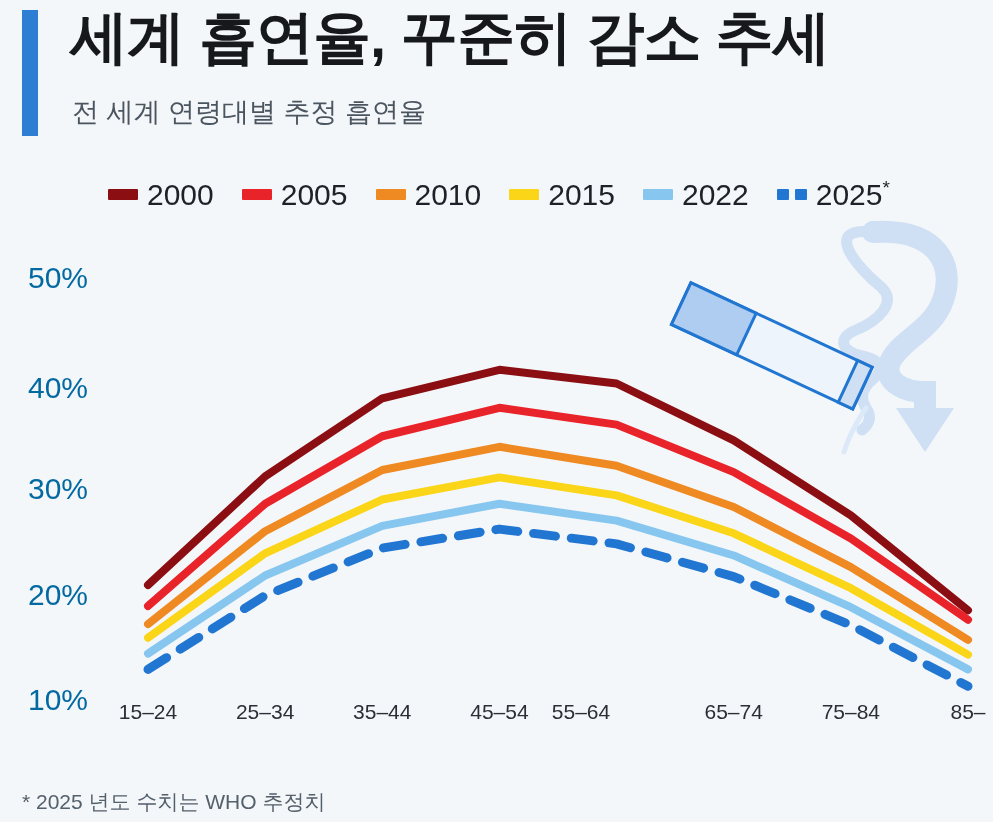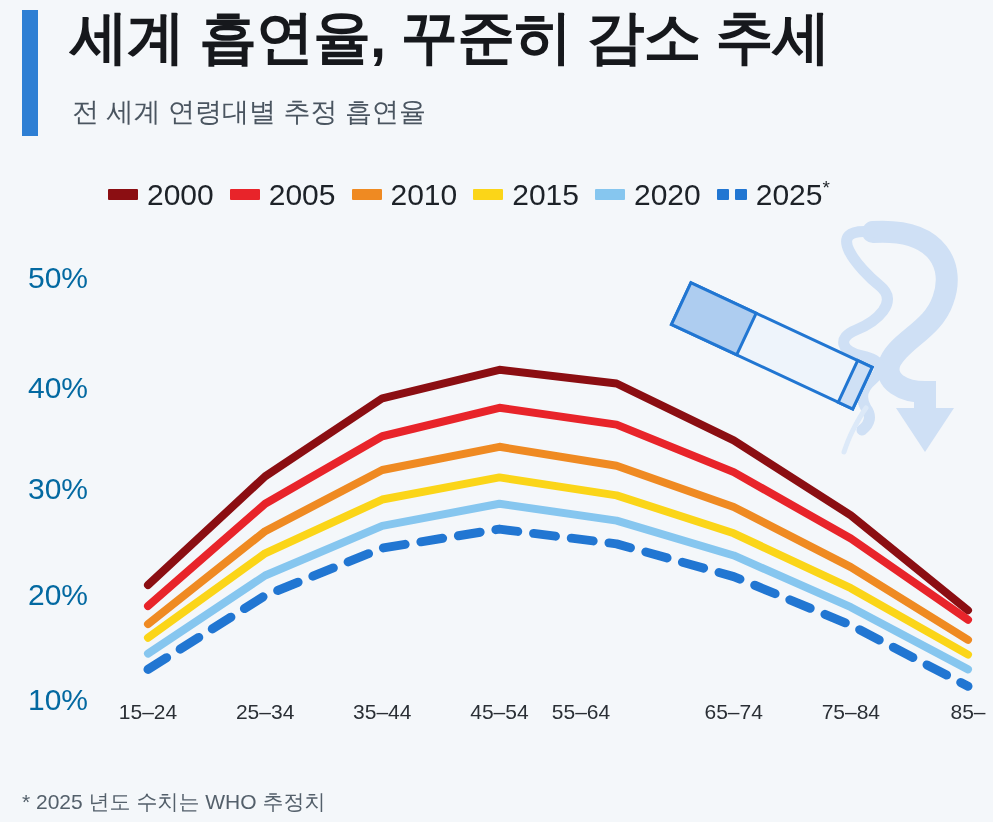--- a/index.html
+++ b/index.html
@@ -58,21 +58,21 @@
     white-space: nowrap;
   }
 
   
   .legend {
     position: absolute;
     left: 108px;
     top: 177px;
     display: flex;
     align-items: center;
-    gap: 16px;
+    gap: 28px;
   }
   .legend-item {
     display: flex;
     align-items: center;
     gap: 9px;
   }
   .legend-swatch {
     width: 30px;
     height: 11px;
     border-radius: 1px;
@@ -171,21 +171,21 @@
       <div class="legend-item">
         <span class="legend-swatch" style="background: rgb(239, 138, 34);"></span>
         <span class="legend-label">2010</span>
       </div>
       <div class="legend-item">
         <span class="legend-swatch" style="background: rgb(251, 213, 24);"></span>
         <span class="legend-label">2015</span>
       </div>
       <div class="legend-item">
         <span class="legend-swatch" style="background: rgb(134, 198, 239);"></span>
-        <span class="legend-label">2020</span>
+        <span class="legend-label">2022</span>
       </div>
       <div class="legend-item">
         <span class="legend-swatch dashed">
           <i style="background: rgb(33, 118, 210);"></i>
           <i style="background: rgb(33, 118, 210);"></i>
         </span>
         <span class="legend-label">2025<sup>*</sup></span>
       </div>
     </div>
 

